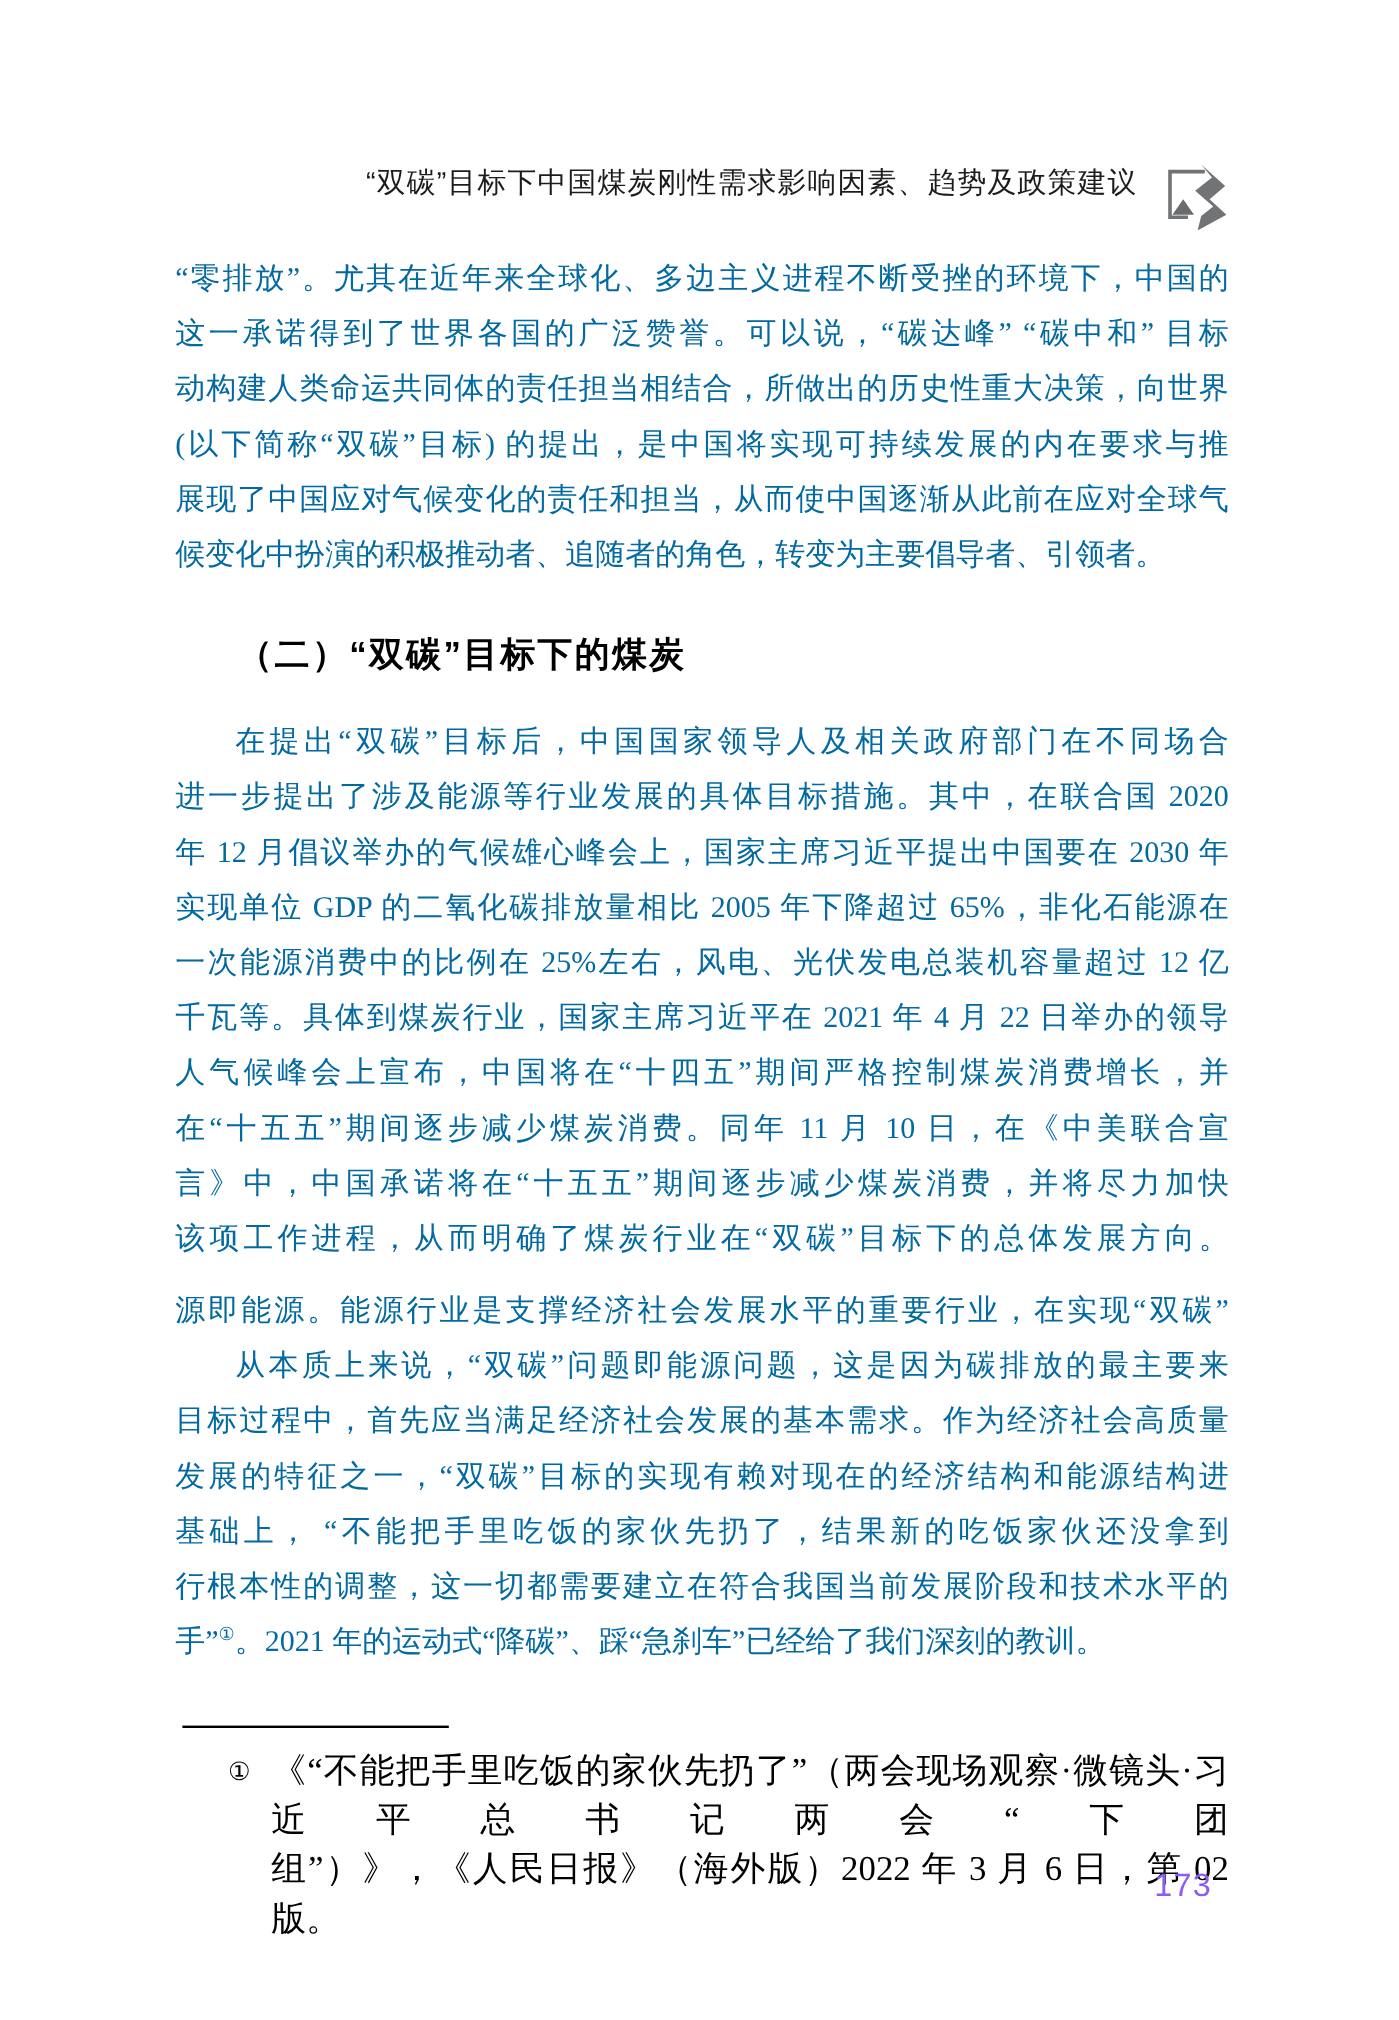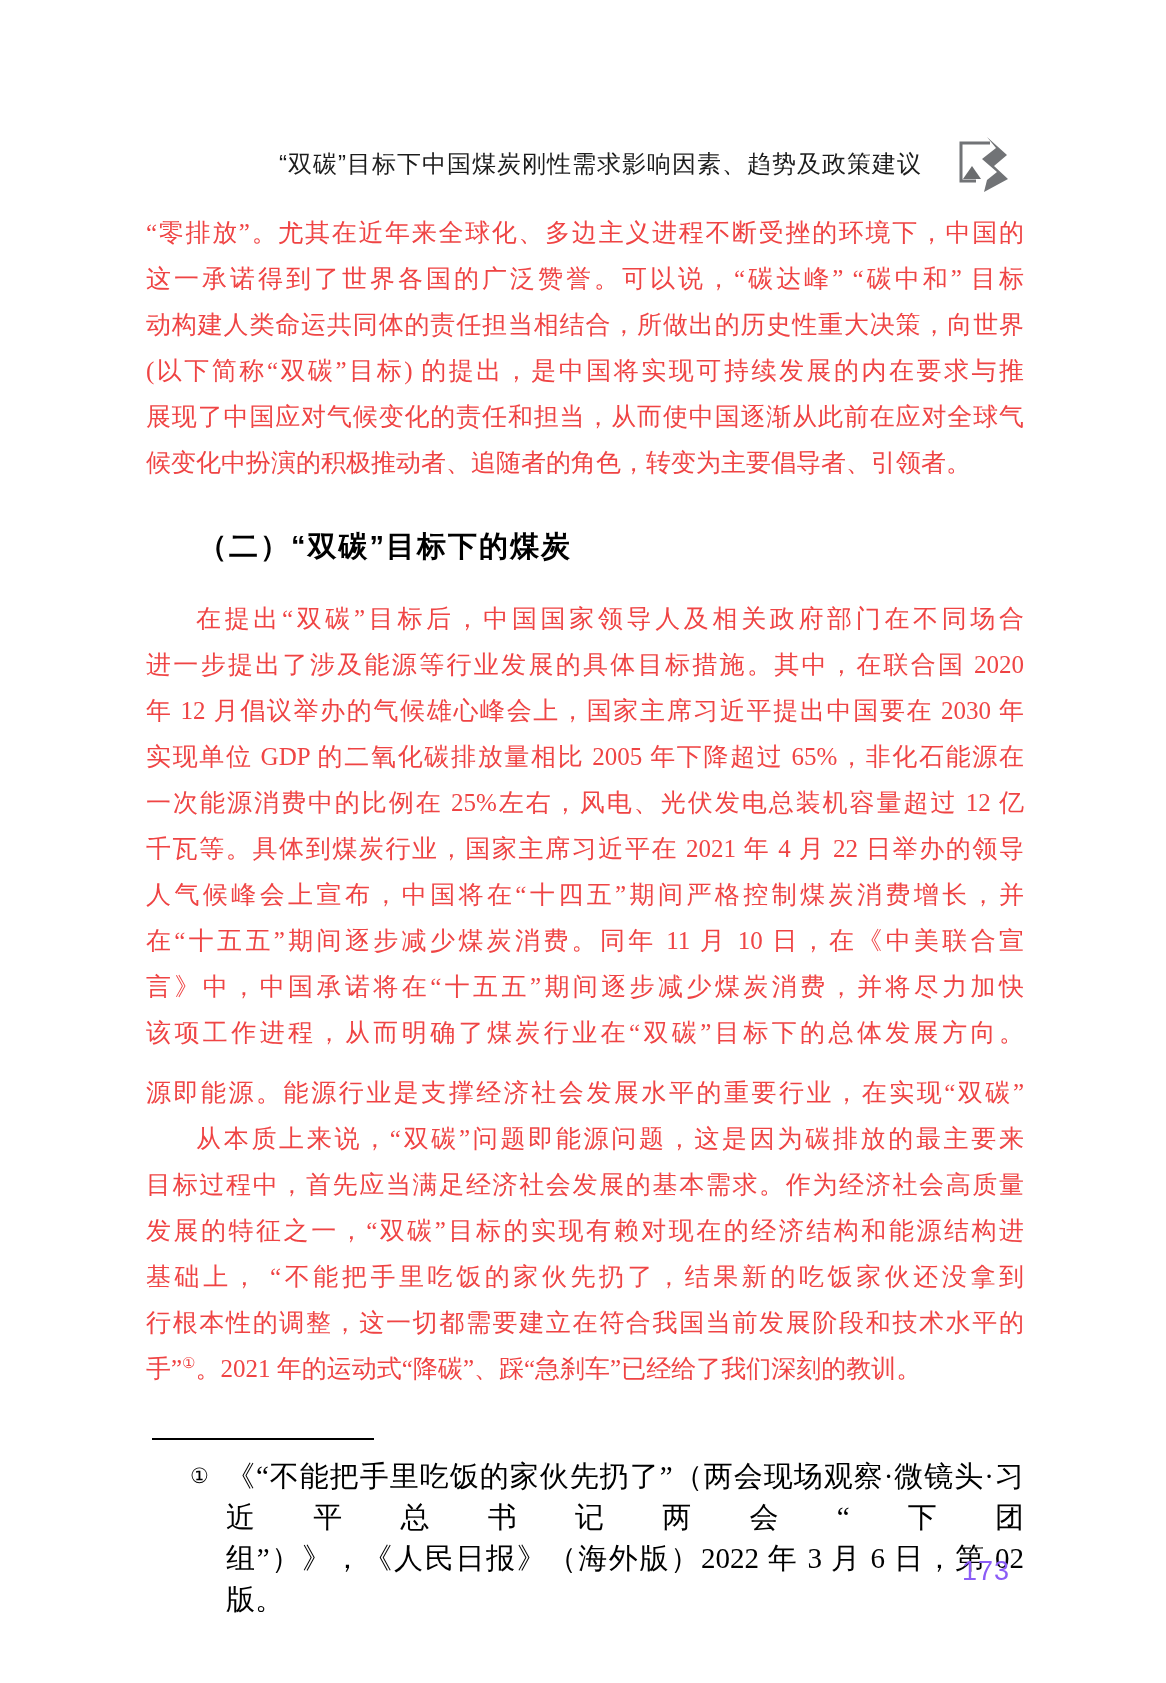--- a/index.html
+++ b/index.html
@@ -9,23 +9,23 @@
     position: relative;
     font-family: "Liberation Serif", "DejaVu Serif", serif;
     color: #000000;
     overflow: hidden;
   }
   .page { position: absolute; inset: 0; }
 
   
   .header {
     position: absolute;
-    top: 136px; left: 132px; width: 878px;
-    display: flex; align-items: center; justify-content: flex-end;
-    gap: 32px;
+    top: 136px; left: 146px; width: 878px;
+    display: flex; align-items: flex-start; justify-content: flex-end;
+    gap: 20px;
   }
   .header-title {
     font-family: "Liberation Sans", "DejaVu Sans", sans-serif;
     font-size: 24px;
     letter-spacing: 1px;
     color: #1c1c1c;
     white-space: nowrap;
   }
   .logo { width: 56px; height: 56px; flex: 0 0 auto; }
 
@@ -33,21 +33,21 @@
   .content {
     position: absolute;
     top: 210px; left: 146px; width: 878px;
   }
   .line {
     font-size: 25px;
     line-height: 46px;
     text-align: justify;
     text-align-last: justify;
     white-space: normal;
-    color: #ef4444;
+    color: #0369a1;
   }
   .line.end { text-align-last: left; }
   .line.indent { padding-left: 50px; }
 
   .section-heading {
     font-family: "Liberation Sans", "DejaVu Sans", sans-serif;
     font-size: 29px;
     line-height: 48px;
     letter-spacing: 2px;
     color: #000;

